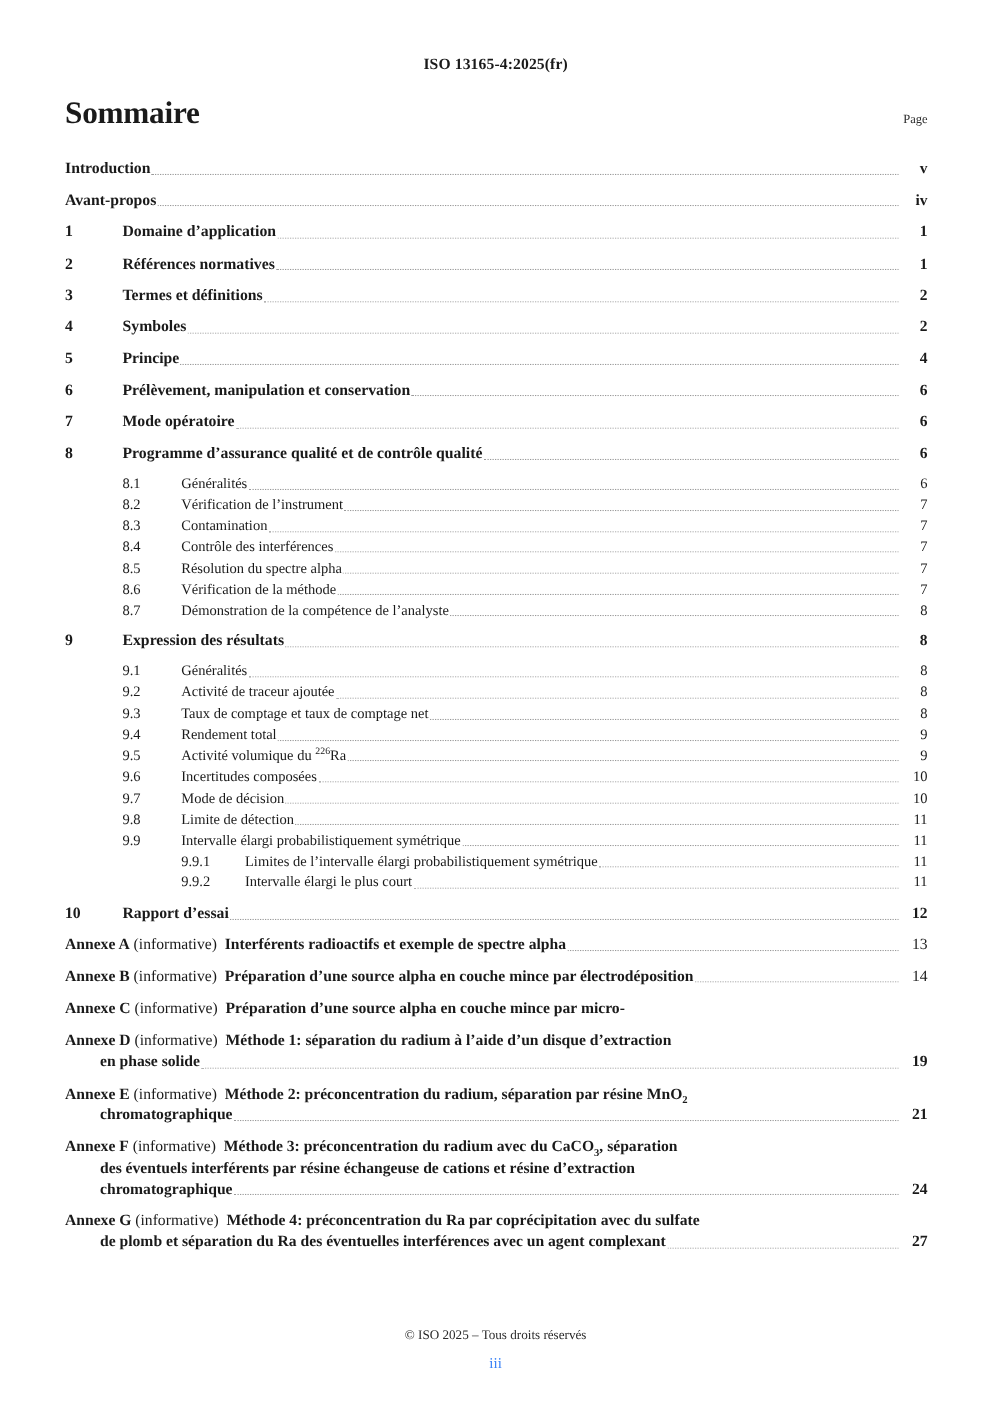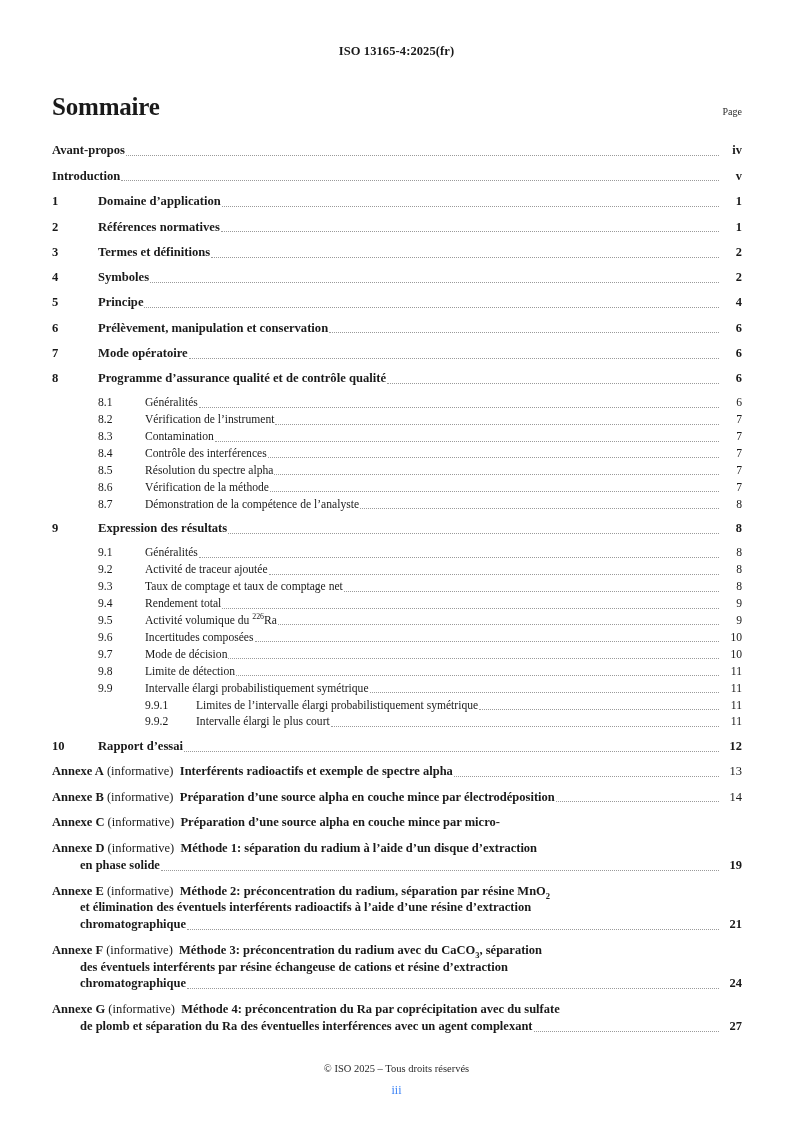--- a/index.html
+++ b/index.html
@@ -23,21 +23,21 @@
     left: 0; right: 0;
     text-align: center;
     font-size: 12.5px;
     font-weight: bold;
     letter-spacing: .1px;
   }
 
   
   .page {
     position: absolute;
-    top: 94px;
+    top: 78px;
     left: 52px;
     width: 690px;
   }
 
   
   .title-row {
     display: flex;
     align-items: flex-end;
     justify-content: space-between;
     margin-bottom: 23px;
@@ -201,30 +201,30 @@
 <div class="page">
 
   <div class="title-row">
     <div class="sommaire-title">Sommaire</div>
     <div class="page-word">Page</div>
   </div>
 
   <div class="toc" id="toc-root">
       <div class="row front">
         <div class="body-cell">
+          <span class="label">Introduction</span>
+          <span class="leader"></span>
+          <span class="pg">v</span>
+        </div>
+      </div>
+      <div class="row front">
+        <div class="body-cell">
           <span class="label">Avant-propos</span>
           <span class="leader"></span>
           <span class="pg">iv</span>
-        </div>
-      </div>
-      <div class="row front">
-        <div class="body-cell">
-          <span class="label">Introduction</span>
-          <span class="leader"></span>
-          <span class="pg">v</span>
         </div>
       </div>
       <div class="row lvl1">
         <span class="num">1</span>
         <div class="body-cell">
           <span class="label">Domaine d’application</span>
           <span class="leader"></span>
           <span class="pg">1</span>
         </div>
       </div>
@@ -486,21 +486,20 @@
       <div class="annex">
         <div class="annex-para hang"><span class="annex-head">Annexe D</span> <span class="annex-kind">(informative)</span>&nbsp; <span class="annex-title">Méthode 1: séparation du radium à l’aide d’un disque d’extraction</span></div>
         <div class="annex-last">
           <span class="lastword">en phase solide</span>
           <span class="leader"></span>
           <span class="pg">19</span>
         </div>
       </div>
       <div class="annex">
         <div class="annex-para hang"><span class="annex-head">Annexe E</span> <span class="annex-kind">(informative)</span>&nbsp; <span class="annex-title">Méthode 2: préconcentration du radium, séparation par résine MnO<sub>2</sub></span></div>
-        <div class="annex-para" style="margin-left: 28px; text-indent: 0px; padding-left: 0px;"><span class="annex-title">et élimination des éventuels interférents radioactifs à l’aide d’une résine d’extraction</span></div>
         <div class="annex-last">
           <span class="lastword">chromatographique</span>
           <span class="leader"></span>
           <span class="pg">21</span>
         </div>
       </div>
       <div class="annex">
         <div class="annex-para hang"><span class="annex-head">Annexe F</span> <span class="annex-kind">(informative)</span>&nbsp; <span class="annex-title">Méthode 3: préconcentration du radium avec du CaCO<sub>3</sub>, séparation</span></div>
         <div class="annex-para" style="margin-left: 28px; text-indent: 0px; padding-left: 0px;"><span class="annex-title">des éventuels interférents par résine échangeuse de cations et résine d’extraction</span></div>
         <div class="annex-last">

